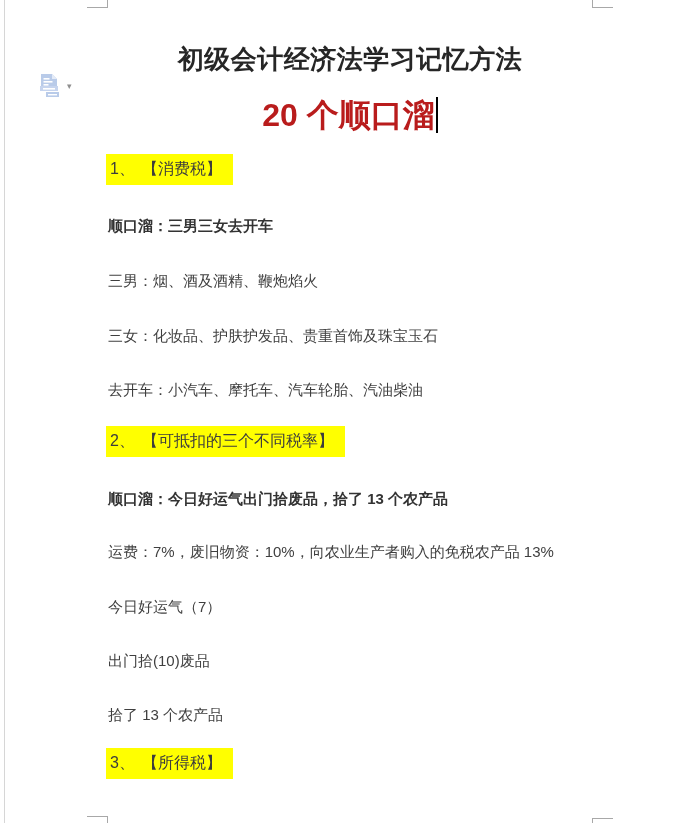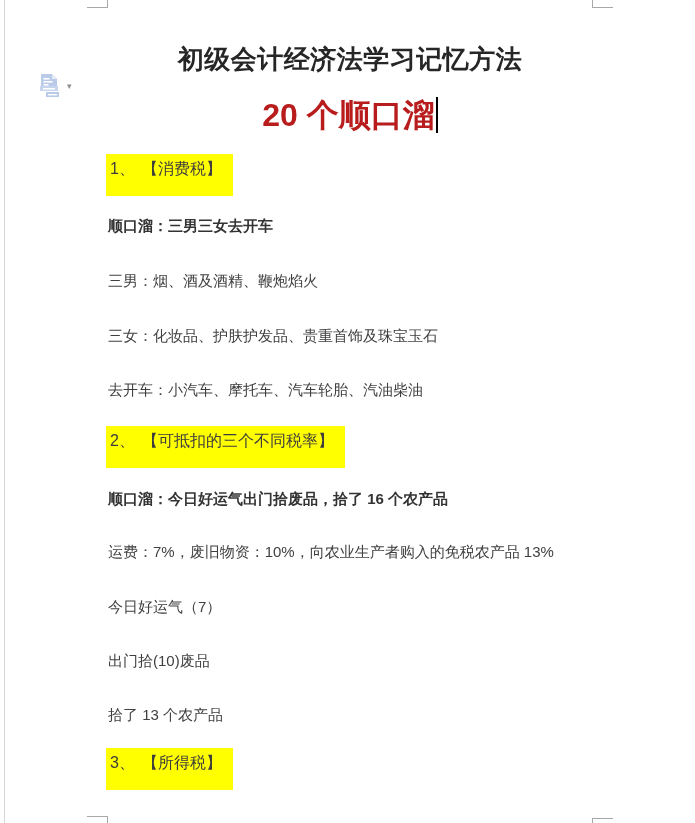--- a/index.html
+++ b/index.html
@@ -47,21 +47,21 @@
   }
   .caret {
     display:inline-block; width:2px; height:36px; background:#000;
     vertical-align:-7px; margin-left:1px;
   }
 
   .sec-heading {
     position:absolute; left:-2px;
     background:#ffff00; color:#3d3d3d;
     font-size:16px; line-height:1;
-    padding:7px 11px 19px 4px;
+    padding:7px 11px 8px 4px;
     white-space:nowrap;
   }
   .sec-heading .label { margin-left:7px; }
 
   .line {
     position:absolute; left:0;
     font-size:15px; color:#3f3f3f; line-height:1.2;
     white-space:nowrap;
   }
   .line.bold { font-weight:bold; color:#333333; }
@@ -105,21 +105,21 @@
     <span class="num">1、</span><span class="label">【消费税】</span>
   </div>
   <div class="line bold" style="top:193px">顺口溜：三男三女去开车</div>
   <div class="line" style="top:303px">三女：化妆品、护肤护发品、贵重首饰及珠宝玉石</div>
   <div class="line" style="top:248px">三男：烟、酒及酒精、鞭炮焰火</div>
   <div class="line" style="top:357px">去开车：小汽车、摩托车、汽车轮胎、汽油柴油</div>
 
   <div class="sec-heading" style="top:402px">
     <span class="num">2、</span><span class="label">【可抵扣的三个不同税率】</span>
   </div>
-  <div class="line bold" style="top:466px">顺口溜：今日好运气出门拾废品，拾了 16 个农产品</div>
+  <div class="line bold" style="top:466px">顺口溜：今日好运气出门拾废品，拾了 13 个农产品</div>
   <div class="line" style="top:519px">运费：7%，废旧物资：10%，向农业生产者购入的免税农产品 13%</div>
   <div class="line" style="top:574px">今日好运气（7）</div>
   <div class="line" style="top:628px">出门拾(10)废品</div>
   <div class="line" style="top:682px">拾了 13 个农产品</div>
 
   <div class="sec-heading" style="top:724px">
     <span class="num">3、</span><span class="label">【所得税】</span>
   </div>
 
 </div>

